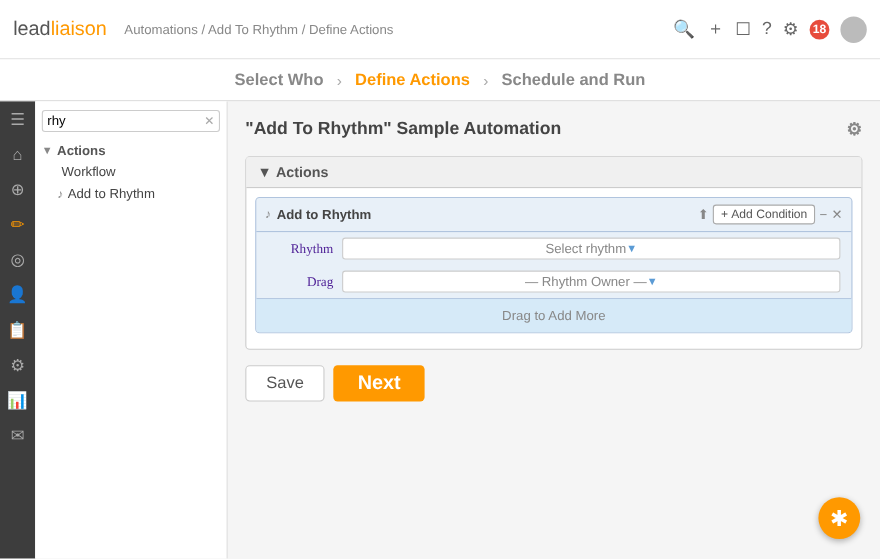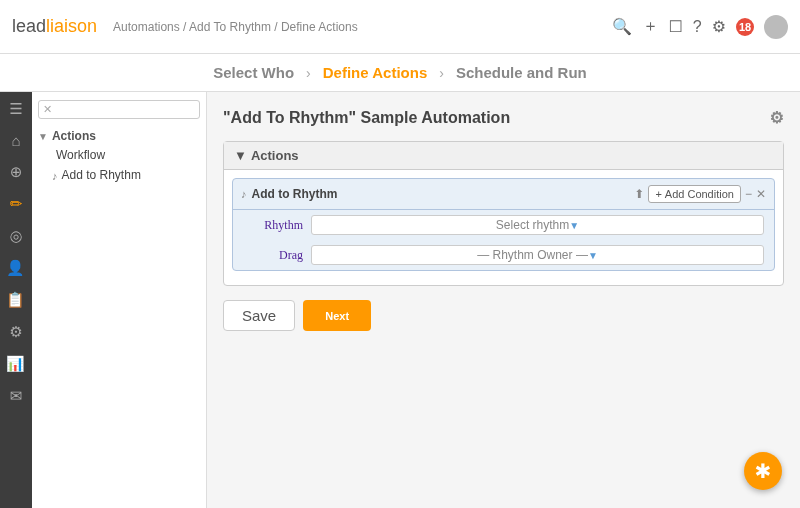--- a/index.html
+++ b/index.html
@@ -115,21 +115,21 @@
     }
 
     
     .btn-row { display: flex; gap: 8px; margin-top: 14px; }
     .btn-save {
       background: #fff; border: 1px solid #ccc; border-radius: 4px; padding: 6px 18px;
       font-size: 15px; color: #555; cursor: pointer;
     }
     .btn-next {
       background: #f90; border: none; border-radius: 4px; padding: 6px 22px;
-      font-size: 11px; color: #fff; cursor: pointer; font-weight: bold;
+      font-size: 18px; color: #fff; cursor: pointer; font-weight: bold;
     }
 
     
     .fab {
       position: fixed; bottom: 18px; right: 18px; width: 38px; height: 38px;
       border-radius: 50%; background: #f90; display: flex; align-items: center; justify-content: center;
       color: #fff; font-size: 20px; cursor: pointer; box-shadow: 0 2px 6px rgba(0,0,0,0.3);
     }
   </style>
 </head>
@@ -171,20 +171,21 @@
     <span class="sidebar-dark-icon">◎</span>
     <span class="sidebar-dark-icon">👤</span>
     <span class="sidebar-dark-icon">📋</span>
     <span class="sidebar-dark-icon">⚙</span>
     <span class="sidebar-dark-icon">📊</span>
     <span class="sidebar-dark-icon">✉</span>
   </div>
 
   <div class="left-panel">
     <div class="search-box">
+      <input type="text" value="rhy" style="">
       <span class="search-clear">✕</span>
     </div>
     <div class="tree-section">
       <div class="tree-header">
         <span class="tree-arrow">▼</span>
         <span>Actions</span>
       </div>
       <div class="tree-item">
         <span class="item-icon"></span>
         <span>Workflow</span>
@@ -231,20 +232,23 @@
               <span class="field-select-arrow">▼</span>
             </div>
           </div>
           <div class="field-row">
             <span class="field-label">Drag</span>
             <div class="field-select">
               <span>— Rhythm Owner —</span>
               <span class="field-select-arrow">▼</span>
             </div>
           </div>
+          <div class="drag-area">
+            <span>Drag to Add More</span>
+          </div>
         </div>
       </div>
     </div>
 
     <div class="btn-row">
       <button class="btn-save">Save</button>
       <button class="btn-next">Next</button>
     </div>
   </div>
 </div>

